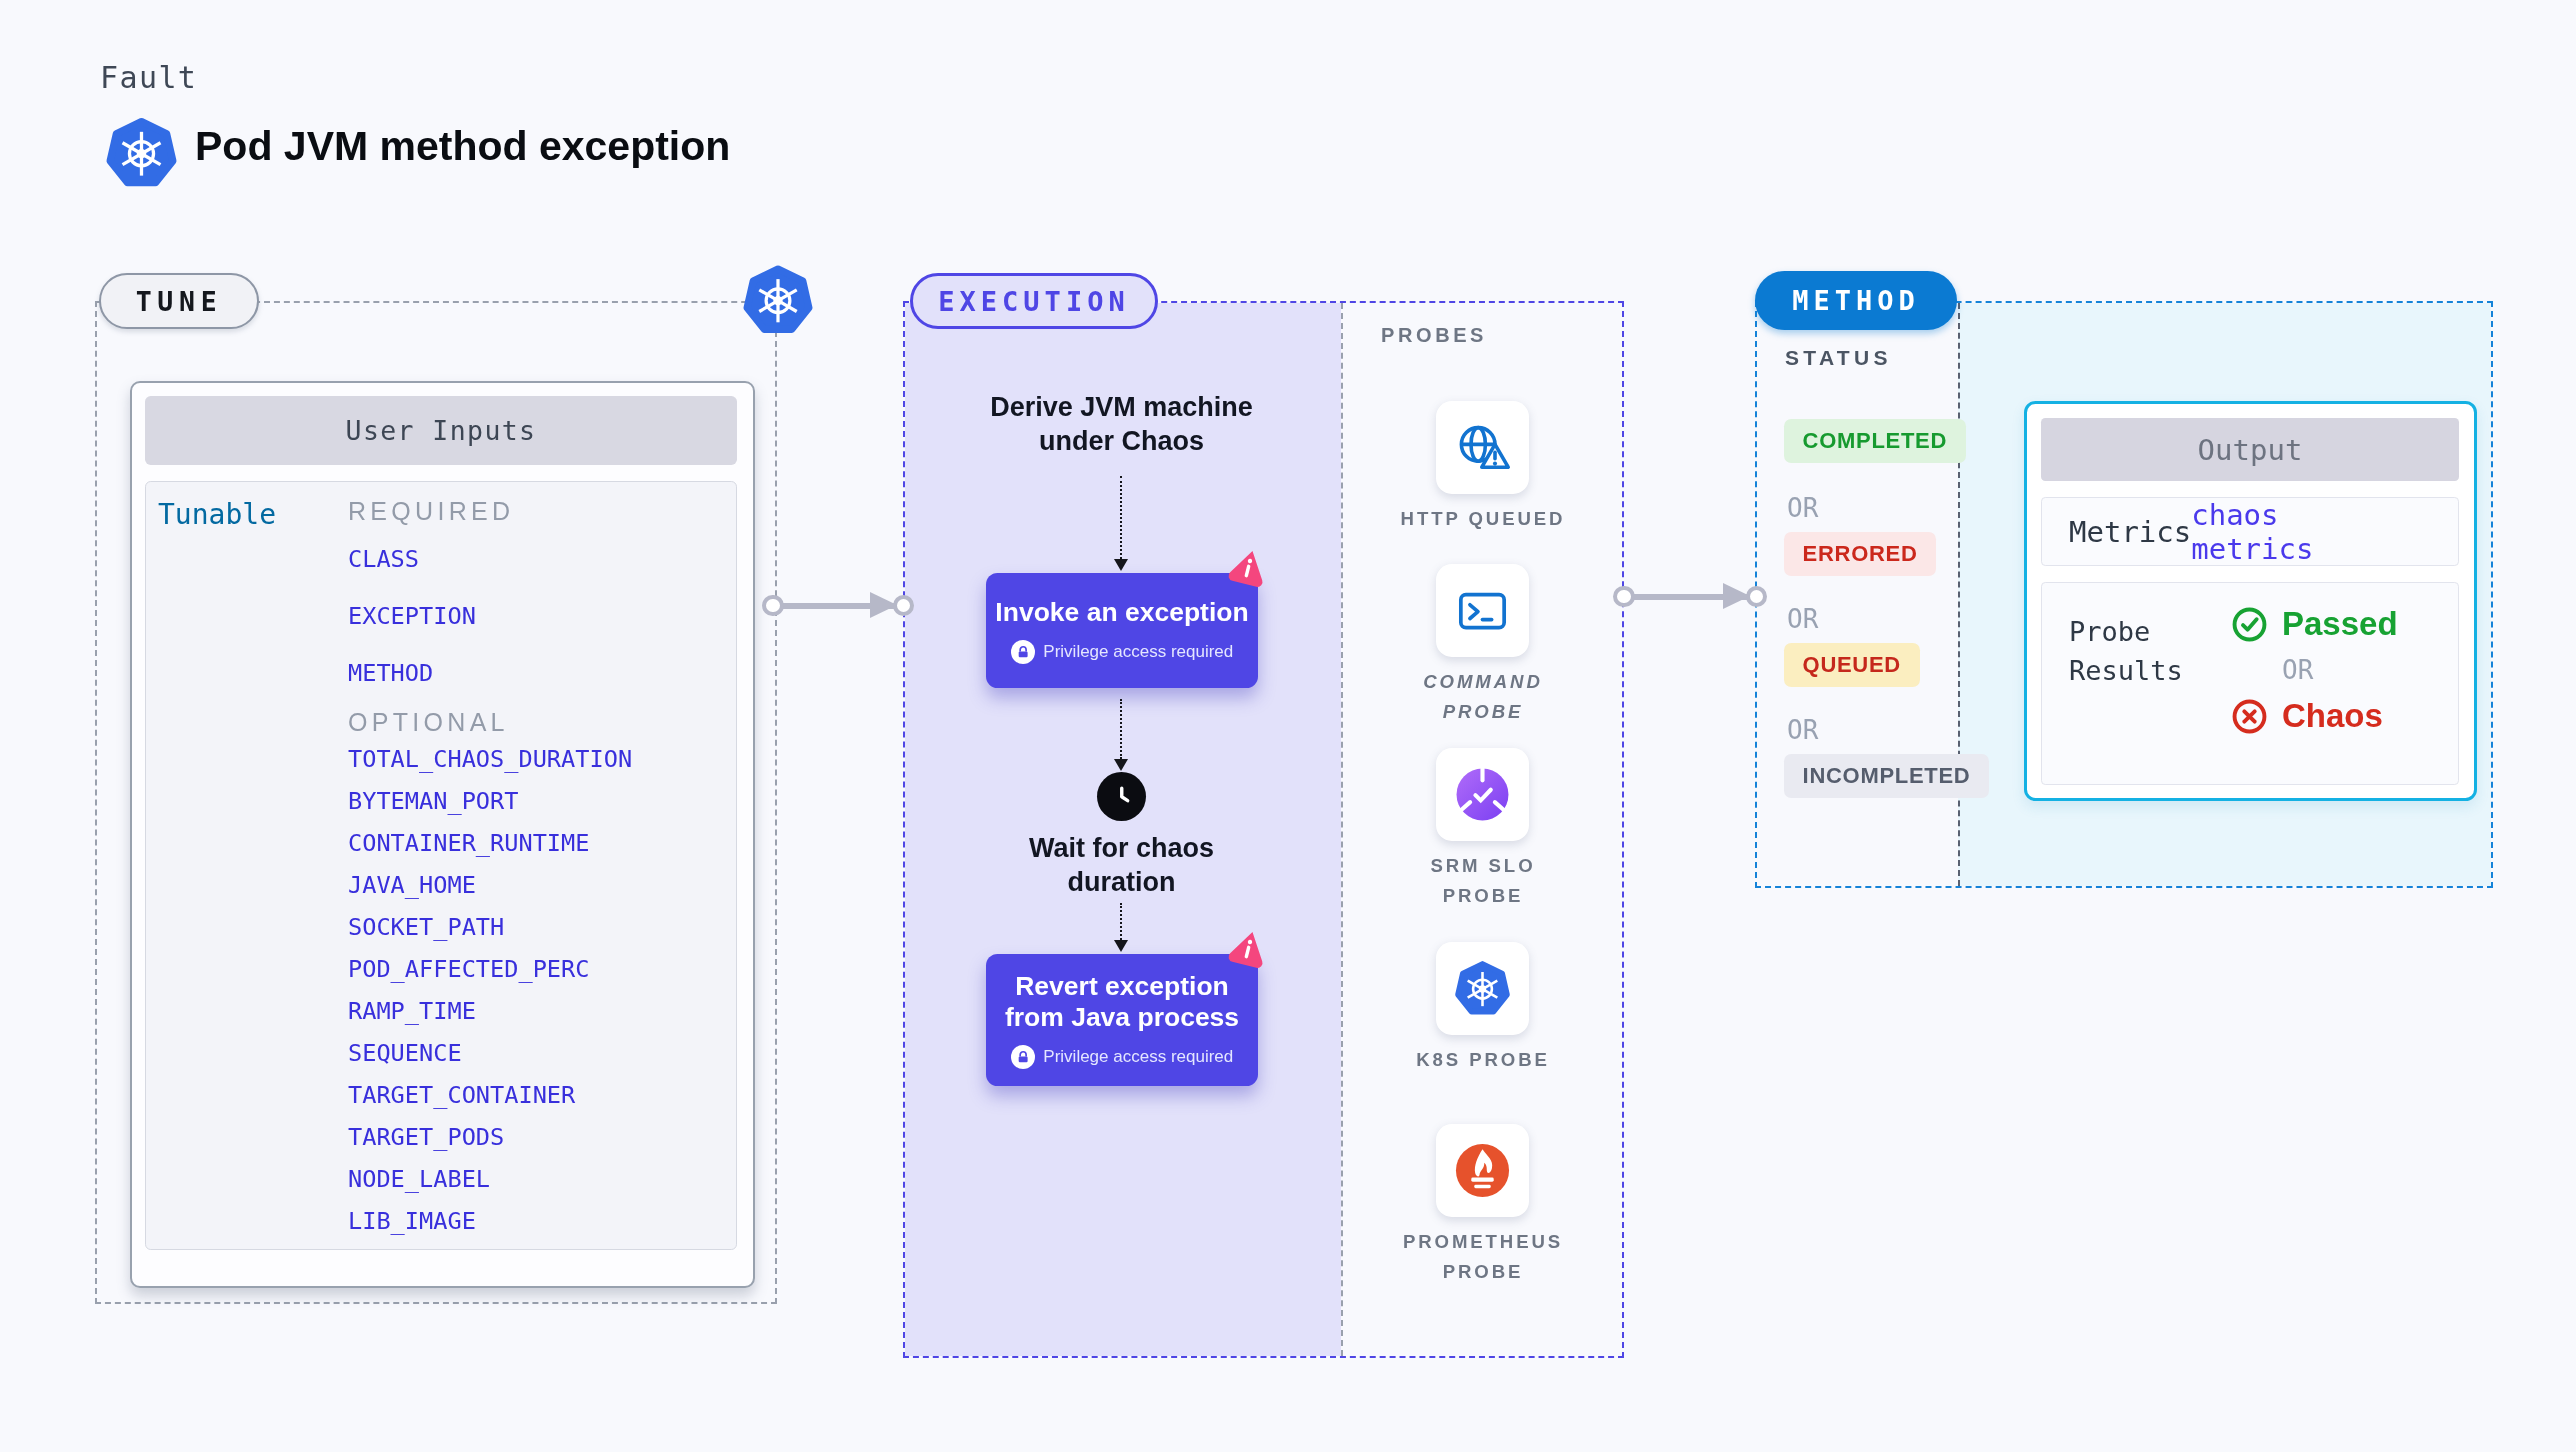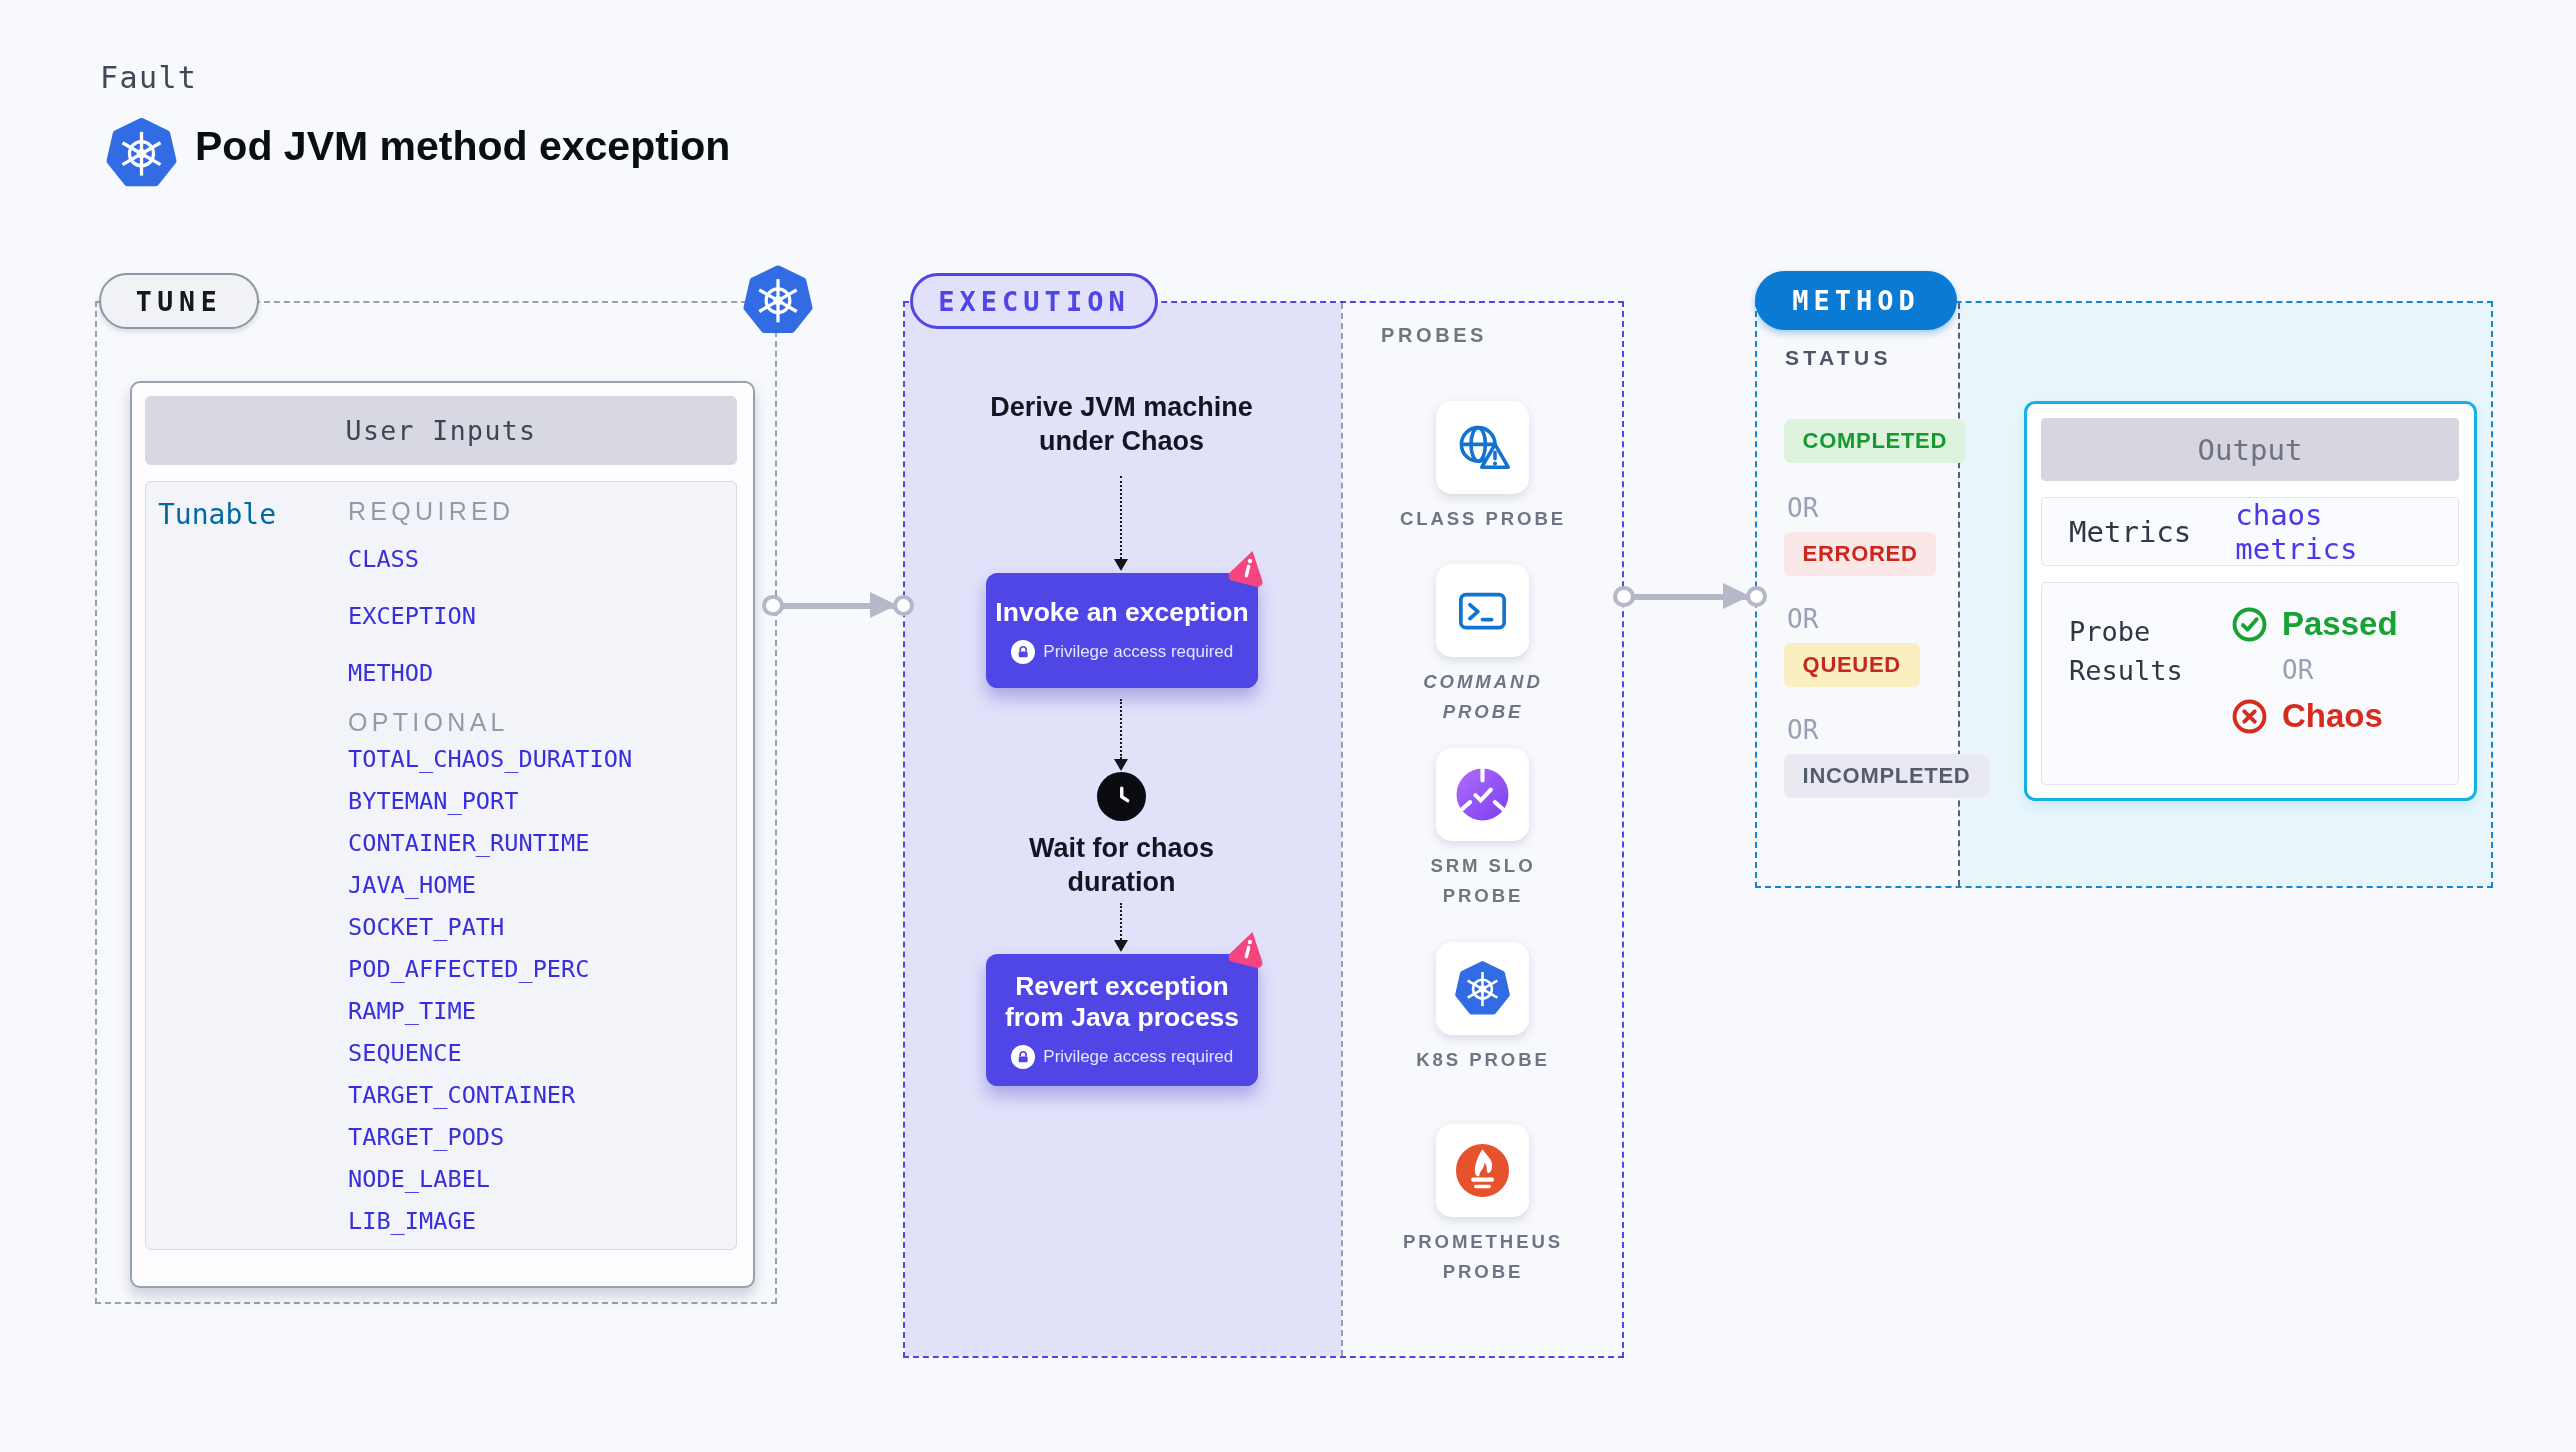--- a/index.html
+++ b/index.html
@@ -108,21 +108,21 @@
   .st-incompleted{top:754px;background:#e9eaf1;color:#555d6d;}
   .or-sep{left:1787px;font-size:26px;color:#99a2b2;z-index:5;}
   .or1{top:493px;} .or2{top:604px;} .or3{top:715px;}
 
   .output-box{left:2024px;top:401px;width:453px;height:400px;background:#ffffff;
         border:3.6px solid #14b1e3;border-radius:11.5px;box-sizing:border-box;z-index:5;
         box-shadow:0 5.7px 13px rgba(30,140,190,.12);}
   .out-header{left:2041px;top:418px;width:418px;height:63px;background:#d6d5e0;border-radius:4.3px;
         display:flex;align-items:center;justify-content:center;font-size:29px;color:#6d7380;z-index:6;}
   .out-row{left:2041px;width:418px;background:#fafbfe;border:1.4px solid #e2e4ed;border-radius:4.3px;
-        box-sizing:border-box;z-index:6;gap:44px;}
+        box-sizing:border-box;z-index:6;}
   .metrics-row{top:497px;height:69px;display:flex;align-items:center;padding:0 27px;}
   .metrics-label{font-size:29px;color:#2e3845;}
   .metrics-value{font-size:29px;color:#4a39ec;margin-left:auto;margin-right:20px;}
   .proberes-row{top:582px;height:203px;}
   .proberes-label{position:absolute;left:27px;top:29px;font-size:27px;line-height:39px;color:#2e3845;width:165px;}
   .pr-results{position:absolute;left:188px;top:21.5px;}
   .pr-line{display:flex;align-items:center;gap:13px;}
   .pr-passed{color:#17a233;font-size:33px;font-weight:bold;}
   .pr-failed{color:#d52c1e;font-size:33px;font-weight:bold;}
   .pr-or{margin:11.5px 0 11.5px 52px;font-size:26px;color:#99a2b2;}
@@ -273,21 +273,21 @@
     <g stroke="#1273d0" stroke-width="6" fill="none">
       <circle cx="42" cy="44" r="28"></circle>
       <line x1="14" y1="44" x2="70" y2="44"></line>
       <ellipse cx="42" cy="44" rx="12" ry="28"></ellipse>
     </g>
     <path d="M70 44 L92 82 H48 Z" fill="#ffffff" stroke="#1273d0" stroke-width="6" stroke-linejoin="round"></path>
     <line x1="70" y1="57" x2="70" y2="68" stroke="#1273d0" stroke-width="6" stroke-linecap="round"></line>
     <circle cx="70" cy="76" r="3.4" fill="#1273d0"></circle>
   </svg>
 </div>
-<div class="abs probe-label" style="top:504px;">CLASS PROBE</div>
+<div class="abs probe-label" style="top:504px;">HTTP QUEUED</div>
 
 <div class="abs probe-card" style="top:564px;">
   <svg width="57" height="57" viewBox="0 0 100 100">
     <g stroke="#1273d0" stroke-width="6.5" fill="none" stroke-linecap="round" stroke-linejoin="round">
       <rect x="12" y="22" width="76" height="58" rx="9"></rect>
       <polyline points="28,40 42,52 28,64"></polyline>
       <line x1="50" y1="66" x2="66" y2="66"></line>
     </g>
   </svg>
 </div>

